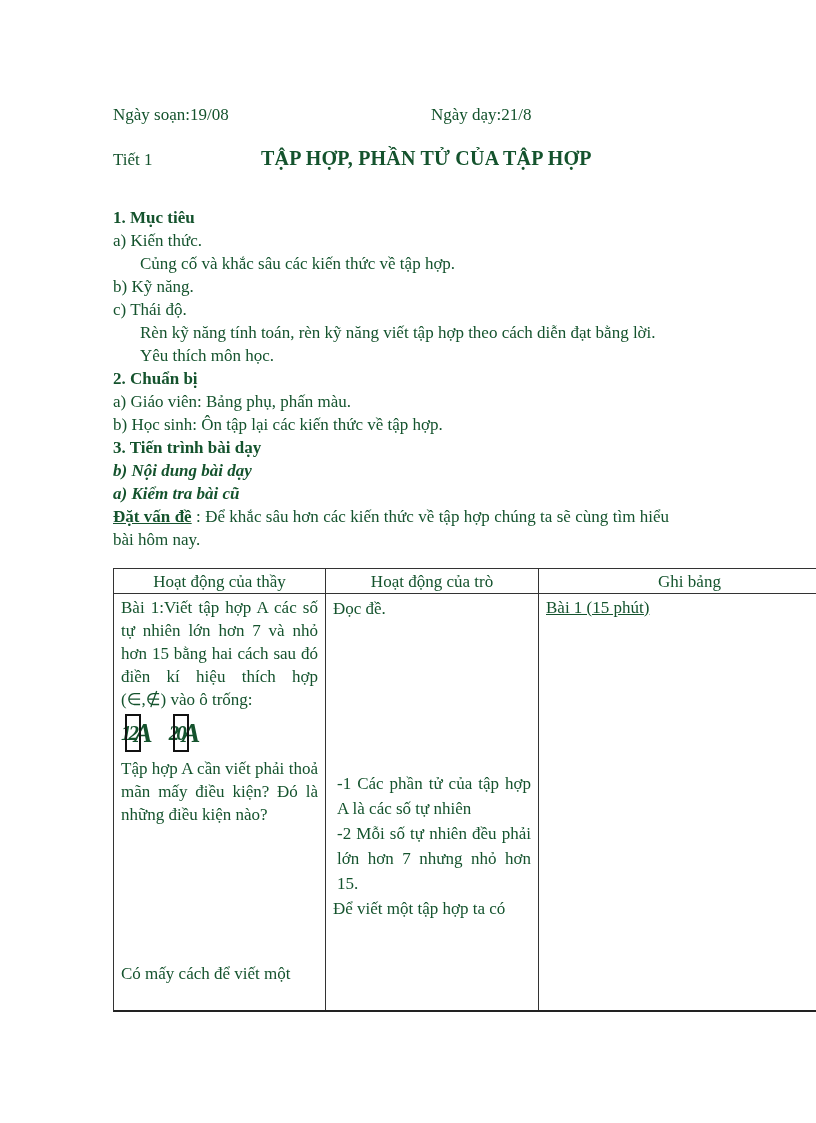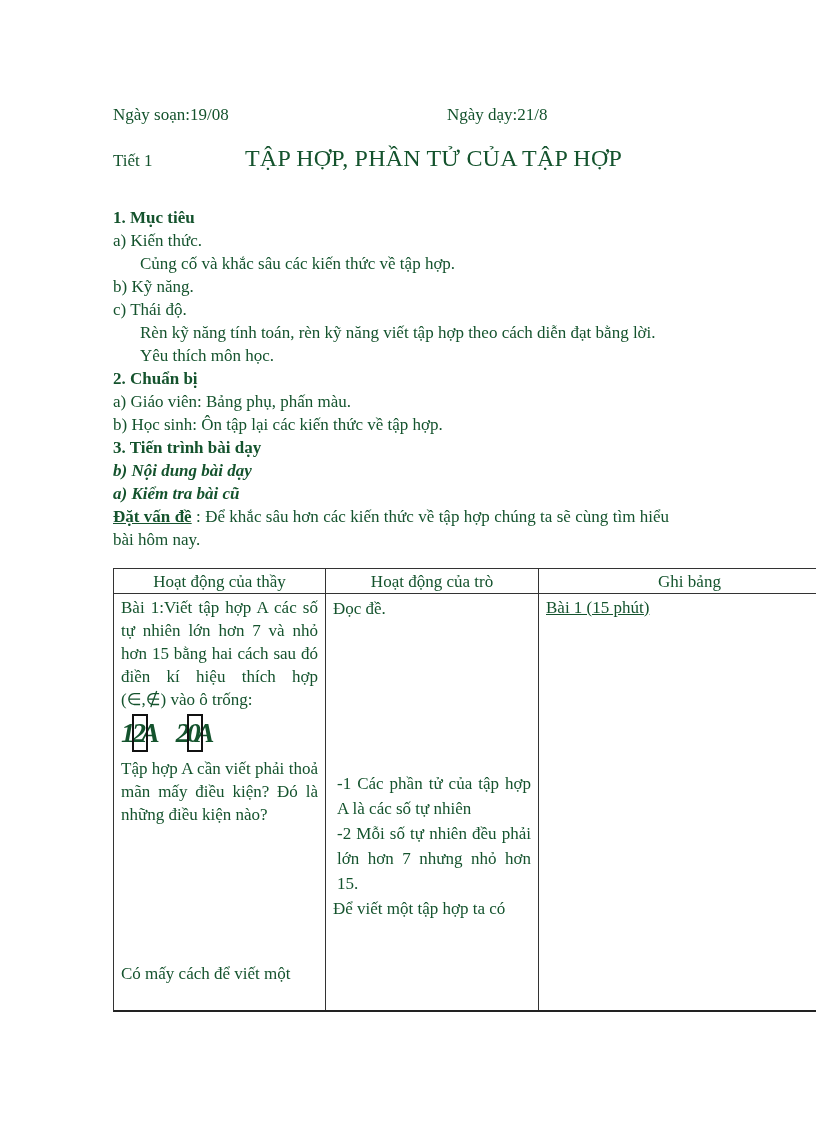--- a/index.html
+++ b/index.html
@@ -5,25 +5,25 @@
   html,body { margin:0; padding:0; background:#888; }
   .page {
     position:relative; width:816px; height:1123px; margin:0 auto;
     background:#ffffff; color:#14532d;
     font-family:"Liberation Serif", serif; font-size:17px; line-height:23px;
     overflow:hidden;
   }
   .content { position:absolute; left:113px; top:103px; width:643px; }
 
   .meta-row { position:relative; height:23px; margin-bottom:21px; }
-  .meta-right { position:absolute; left:334px; top:0; }
+  .meta-right { position:absolute; left:318px; top:0; }
 
-  .title-row { display:flex; align-items:baseline; margin-bottom:33px; height:26px; }
+  .title-row { display:flex; align-items:baseline; margin-bottom:33px; height:26px;gap:16px; }
   .period { width:132px; flex:0 0 132px; }
-  .lesson-title { font-weight:normal; font-size:24px; letter-spacing:0.2px; }
+  .lesson-title { font-weight:bold; font-size:20px; letter-spacing:0.2px; }
 
   .line { min-height:23px; }
   .b { font-weight:bold; }
   .bi { font-weight:bold; font-style:italic; }
   .ind { margin-left:27px; }
   .para { text-align:justify; }
   .w552 { width:552px; }
   .w556 { width:556px; }
   .lead-underline { font-weight:bold; text-decoration:underline; }
 
@@ -45,21 +45,21 @@
   .t-body .t-cell { height:416px; overflow:hidden; }
   .t-body p { margin:0; text-align:justify; }
   .c2 p { line-height:25px; }
   .c2 .li { padding-left:4px; }
   .spacer-c1 { height:136px; }
   .spacer-c2 { height:150px; }
   .board-title { text-decoration:underline; }
 
   .fill-row { display:flex; align-items:center; height:44px; margin:0 0 2px 0; }
   .fr-num {
-    font-weight:bold; font-style:italic; font-size:28px; line-height:38px;
+    font-weight:bold; font-style:italic; font-size:21px; line-height:38px;
     letter-spacing:-3px; z-index:0;
   }
   .fr-box {
     width:16px; height:38px; border:2px solid #111; box-sizing:border-box;
     margin-left:-11px; margin-right:-7px; z-index:1; background:transparent;
   }
   .fr-set {
     font-weight:bold; font-style:italic; font-size:28px; line-height:38px;
     margin-right:16px; z-index:0;
   }

